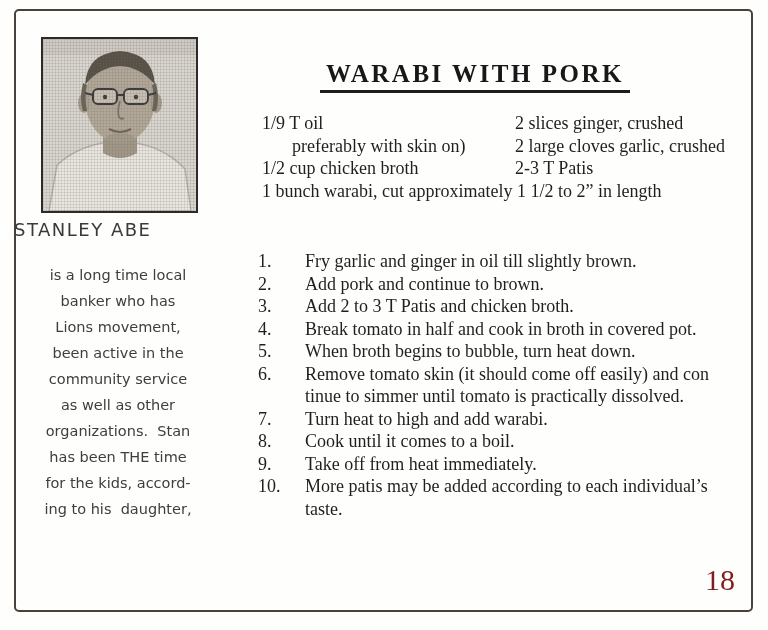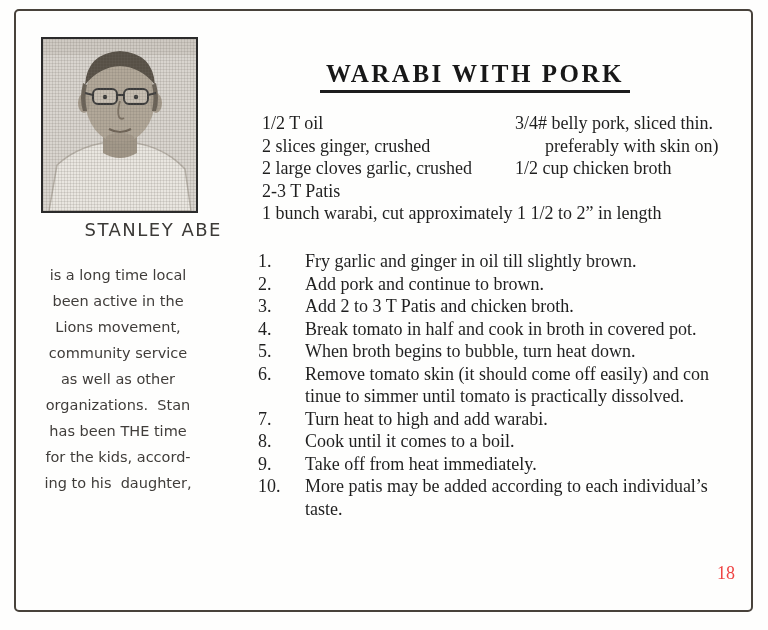--- a/index.html
+++ b/index.html
@@ -35,21 +35,21 @@
     position: absolute; inset: 0;
     background-image:
       repeating-linear-gradient(0deg,  rgba(110,104,96,.16) 0 1px, transparent 1px 3px),
       repeating-linear-gradient(90deg, rgba(110,104,96,.16) 0 1px, transparent 1px 3px);
     pointer-events: none;
   }
 
   .photo-caption {
     position: absolute;
     left: 14px; top: 219px; width: 208px;
-    text-align: right;
+    text-align: left;
     font-family: "DejaVu Sans", sans-serif;
     font-size: 18px;
     letter-spacing: 1.5px;
     color: #3c3a37;
   }
 
   .bio {
     position: absolute;
     left: 10px; top: 262px; width: 216px;
     text-align: center;
@@ -94,22 +94,22 @@
     font-size: 18px;
     line-height: 22.5px;
   }
   .step-row { display: grid; grid-template-columns: 47px 1fr; }
   .step-num { }
   .step-text { white-space: pre-line; }
 
   .page-number {
     position: absolute;
     right: 33px; top: 563px;
-    font-size: 18px;
-    color: #ef4444;
+    font-size: 30px;
+    color: #7f1d1d;
   }
 </style>
 </head>
 <body>
 
 <div class="scan-page">
 
   <div class="page-border"></div>
 
   <div class="photo-frame">
@@ -144,37 +144,37 @@
 
       <ellipse cx="77" cy="99" rx="14" ry="5" fill="#978c7d" opacity="0.45"></ellipse>
     </svg>
     <div class="halftone"></div>
   </div>
 
   <div class="photo-caption">STANLEY ABE</div>
 
   <div class="bio">
     <div class="bio-line">is a long time local</div>
+    <div class="bio-line">banker who has</div>
+    <div class="bio-line">Lions movement,</div>
     <div class="bio-line">been active in the</div>
-    <div class="bio-line">Lions movement,</div>
     <div class="bio-line">community service</div>
     <div class="bio-line">as well as other</div>
     <div class="bio-line">organizations.  Stan</div>
     <div class="bio-line">has been THE time</div>
     <div class="bio-line">for the kids, accord-</div>
     <div class="bio-line">ing to his  daughter,</div>
   </div>
 
   <div class="recipe-title">
     <span class="title-text">WARABI WITH PORK</span>
   </div>
 
   <div class="ingredients">
-    <div class="ing-cell">1/2 T oil</div>
-    <div class="ing-cell">3/4# belly pork, sliced thin.</div>
+    <div class="ing-cell">1/9 T oil</div>
     <div class="ing-cell">2 slices ginger, crushed</div>
     <div class="ing-cell ing-indent">preferably with skin on)</div>
     <div class="ing-cell">2 large cloves garlic, crushed</div>
     <div class="ing-cell">1/2 cup chicken broth</div>
     <div class="ing-cell">2-3 T Patis</div>
     <div class="ing-cell ing-span">1 bunch warabi, cut approximately 1 1/2 to 2” in length</div>
   </div>
 
   <div class="steps">
     <div class="step-row">

